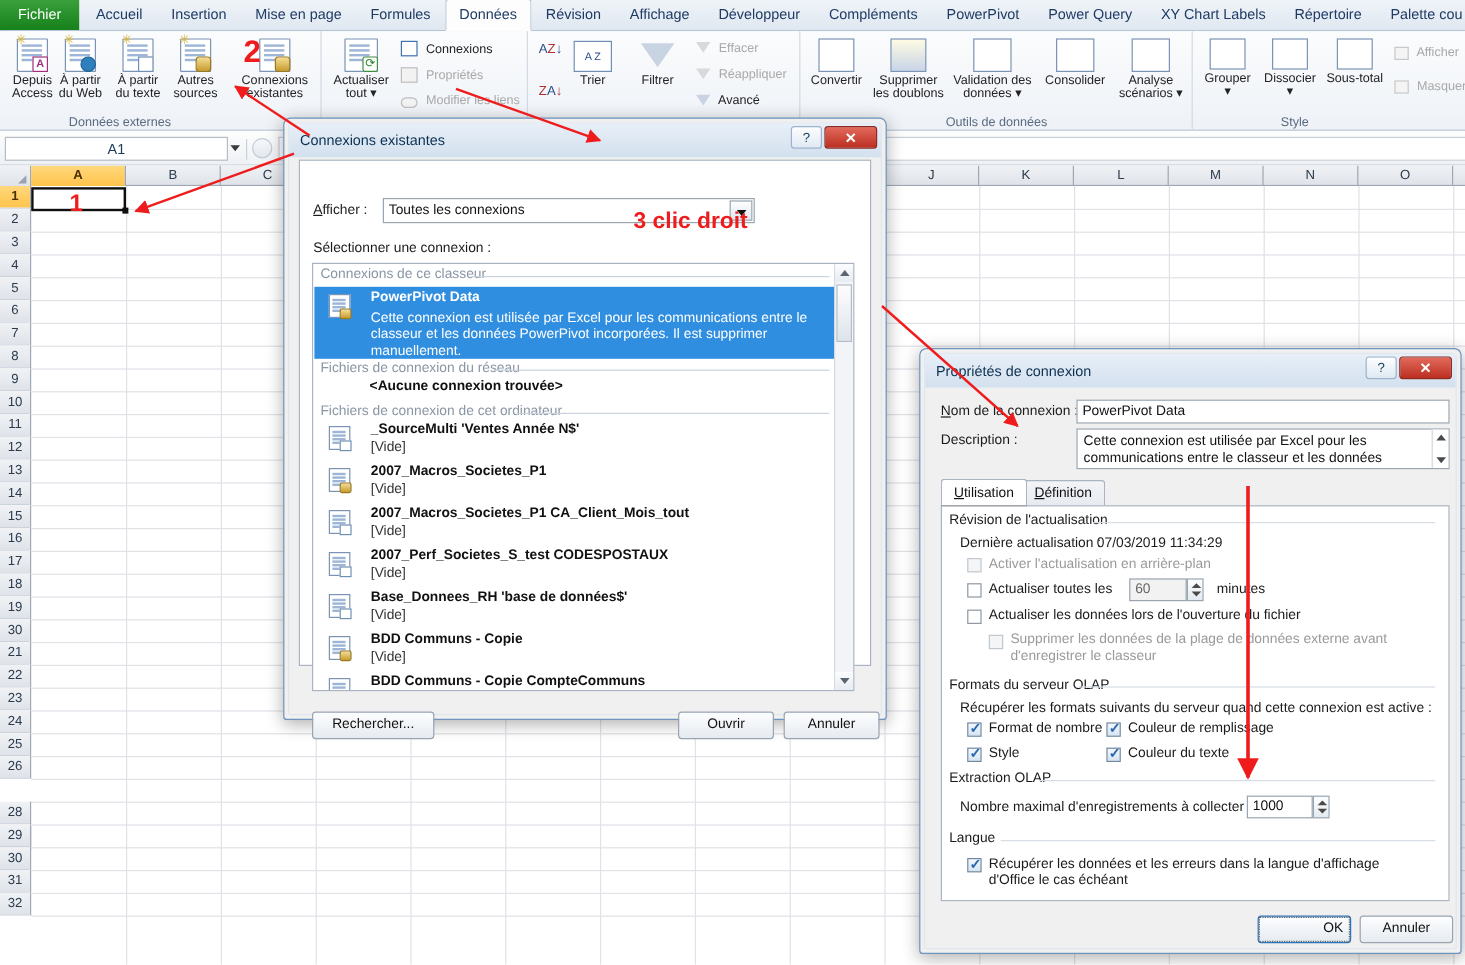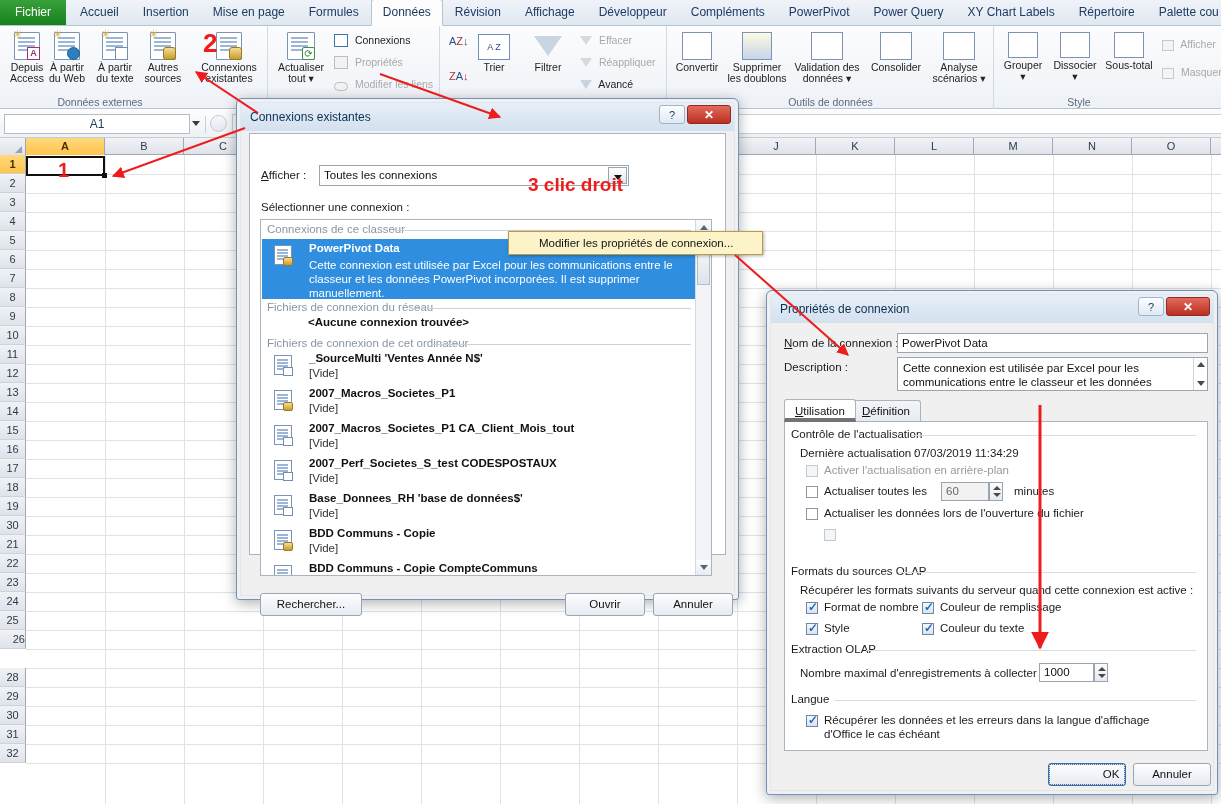--- a/index.html
+++ b/index.html
@@ -209,21 +209,21 @@
 
   .gbox-title { position:absolute; font-size:11.5px; color:#1b1b1b; background:#fff; padding-right:5px;}
   .gbox-line { position:absolute; height:1px; background:#d7dde4;}
 
   
   .ptab {
     position:absolute; height:31px; padding:0 10px; font-size:11.5px;
     line-height:21px; border:1px solid #a9b4c0; border-bottom:none;
     border-radius:3px 3px 0 0; background:linear-gradient(#f2f4f7,#e2e7ed); color:#111;
   }
-  .ptab.active { background:#fff; border-bottom:4px solid #737373; z-index:3; height:23px; line-height:22px;}
+  .ptab.active { background:#fff; border-bottom:1px solid #737373; z-index:3; height:23px; line-height:22px;}
 
   
   .conn-list { position:absolute; background:#fff; border:1px solid #a9b4c0; overflow:hidden;}
   .grp-head { position:absolute; font-size:11.5px; color:#8a96a4; white-space:nowrap;}
   .grp-rule { position:absolute; height:1px; background:#c9d3dd;}
   .conn-row { position:absolute; left:1px; right:16px; }
   .conn-row.sel { background:#2f8ee0; }
   .conn-name { position:absolute; font-size:11.5px; font-weight:bold; color:#111; white-space:nowrap;}
   .conn-row.sel .conn-name { color:#fff; }
   .conn-sub { position:absolute; font-size:11.5px; color:#333; }
@@ -485,21 +485,21 @@
         <div class="rowhead" style="top: 302px;">16</div>
         <div class="rowhead" style="top: 321px;">17</div>
         <div class="rowhead" style="top: 340px;">18</div>
         <div class="rowhead" style="top: 359px;">19</div>
         <div class="rowhead" style="top: 378px;">30</div>
         <div class="rowhead" style="top: 397px;">21</div>
         <div class="rowhead" style="top: 416px;">22</div>
         <div class="rowhead" style="top: 435px;">23</div>
         <div class="rowhead" style="top: 454px;">24</div>
         <div class="rowhead" style="top: 473px;">25</div>
-        <div class="rowhead" style="top: 492px; text-align: right;">26</div>
+        <div class="rowhead" style="top: 492px;">26</div>
         <div class="rowhead" style="top: 511px; margin-top: 40px;">27</div>
         <div class="rowhead" style="top: 530px;">28</div>
         <div class="rowhead" style="top: 549px;">29</div>
         <div class="rowhead" style="top: 568px;">30</div>
         <div class="rowhead" style="top: 587px;">31</div>
         <div class="rowhead" style="top: 606px;">32</div>
       </div>
     <div id="gridlines">
         <div class="gline-v" style="left: 105px; height: 666px;"></div>
         <div class="gline-v" style="left: 184px; height: 666px;"></div>
@@ -649,23 +649,20 @@
           </div>
         </div>
 
         <div class="winbtn" style="left:19px; top:462px; width:102px;">Rechercher...</div>
         <div class="winbtn" style="left:324px; top:462px; width:80px;">Ouvrir</div>
         <div class="winbtn" style="left:412px; top:462px; width:80px;">Annuler</div>
       </div>
     </div>
   </div>
 
-  <div class="ctx-menu" style="left:508px; top:231px; width:255px; height:24px;">
-    <span>Modifier les propriétés de connexion...</span>
-  </div>
 
   <div class="dlg" style="left:766px; top:290px; width:452px; height:505px;">
     <div class="dlg-inner">
       <div class="dlg-title">
         <span>Propriétés de connexion</span>
         <span class="dlg-btns">
           <span class="dlg-help">?</span>
           <span class="dlg-close">✕</span>
         </span>
       </div>
@@ -685,21 +682,21 @@
 
         <div class="ptab active" style="left:13px; top:76px;">
           <span class="u">U</span><span>tilisation</span>
         </div>
         <div class="ptab" style="left:80px; top:77px;">
           <span class="u">D</span><span>éfinition</span>
         </div>
 
         <div class="panel" style="left:13px; top:98px; width:424px; height:330px;"></div>
 
-        <div class="gbox-title" style="left:20px; top:105px;">Contrôle de l'actualisation</div>
+        <div class="gbox-title" style="left:20px; top:105px;">Révision de l'actualisation</div>
         <div class="gbox-line" style="left:140px; top:112px; width:285px;"></div>
 
         <div class="lbl" style="left:29px; top:124px;">Dernière actualisation :</div>
         <div class="lbl" style="left:143px; top:124px;">07/03/2019  11:34:29</div>
 
         <div class="cb dim" style="left:35px; top:142px;"></div>
         <div class="lbl" style="left:53px; top:141px; color:#9a9a9a;">Activer l'actualisation en arrière-plan</div>
 
         <div class="cb" style="left:35px; top:163px;"></div>
         <div class="lbl" style="left:53px; top:162px;">Actualiser toutes les</div>
@@ -707,22 +704,23 @@
         <div class="spin" style="left:218px; top:159px; height:19px;">
           <span class="up"></span>
           <span class="dn"></span>
         </div>
         <div class="lbl" style="left:243px; top:162px;">minutes</div>
 
         <div class="cb" style="left:35px; top:185px;"></div>
         <div class="lbl" style="left:53px; top:184px;">Actualiser les données lors de l'ouverture du fichier</div>
 
         <div class="cb dim" style="left:53px; top:206px;"></div>
-
-        <div class="gbox-title" style="left:20px; top:242px;">Formats du sources OLAP</div>
+        <div class="lbl" style="left:71px; top:203px; width:340px; white-space:normal; line-height:14px; color:#9a9a9a;">Supprimer les données de la plage de données externe avant d'enregistrer le classeur</div>
+
+        <div class="gbox-title" style="left:20px; top:242px;">Formats du serveur OLAP</div>
         <div class="gbox-line" style="left:128px; top:249px; width:297px;"></div>
         <div class="lbl" style="left:29px; top:261px;">Récupérer les formats suivants du serveur quand cette connexion est active :</div>
 
         <div class="cb checked" style="left:35px; top:279px;"></div>
         <div class="lbl" style="left:53px; top:278px;">Format de nombre</div>
         <div class="cb checked" style="left:151px; top:279px;"></div>
         <div class="lbl" style="left:169px; top:278px;">Couleur de remplissage</div>
 
         <div class="cb checked" style="left:35px; top:300px;"></div>
         <div class="lbl" style="left:53px; top:299px;">Style</div>

